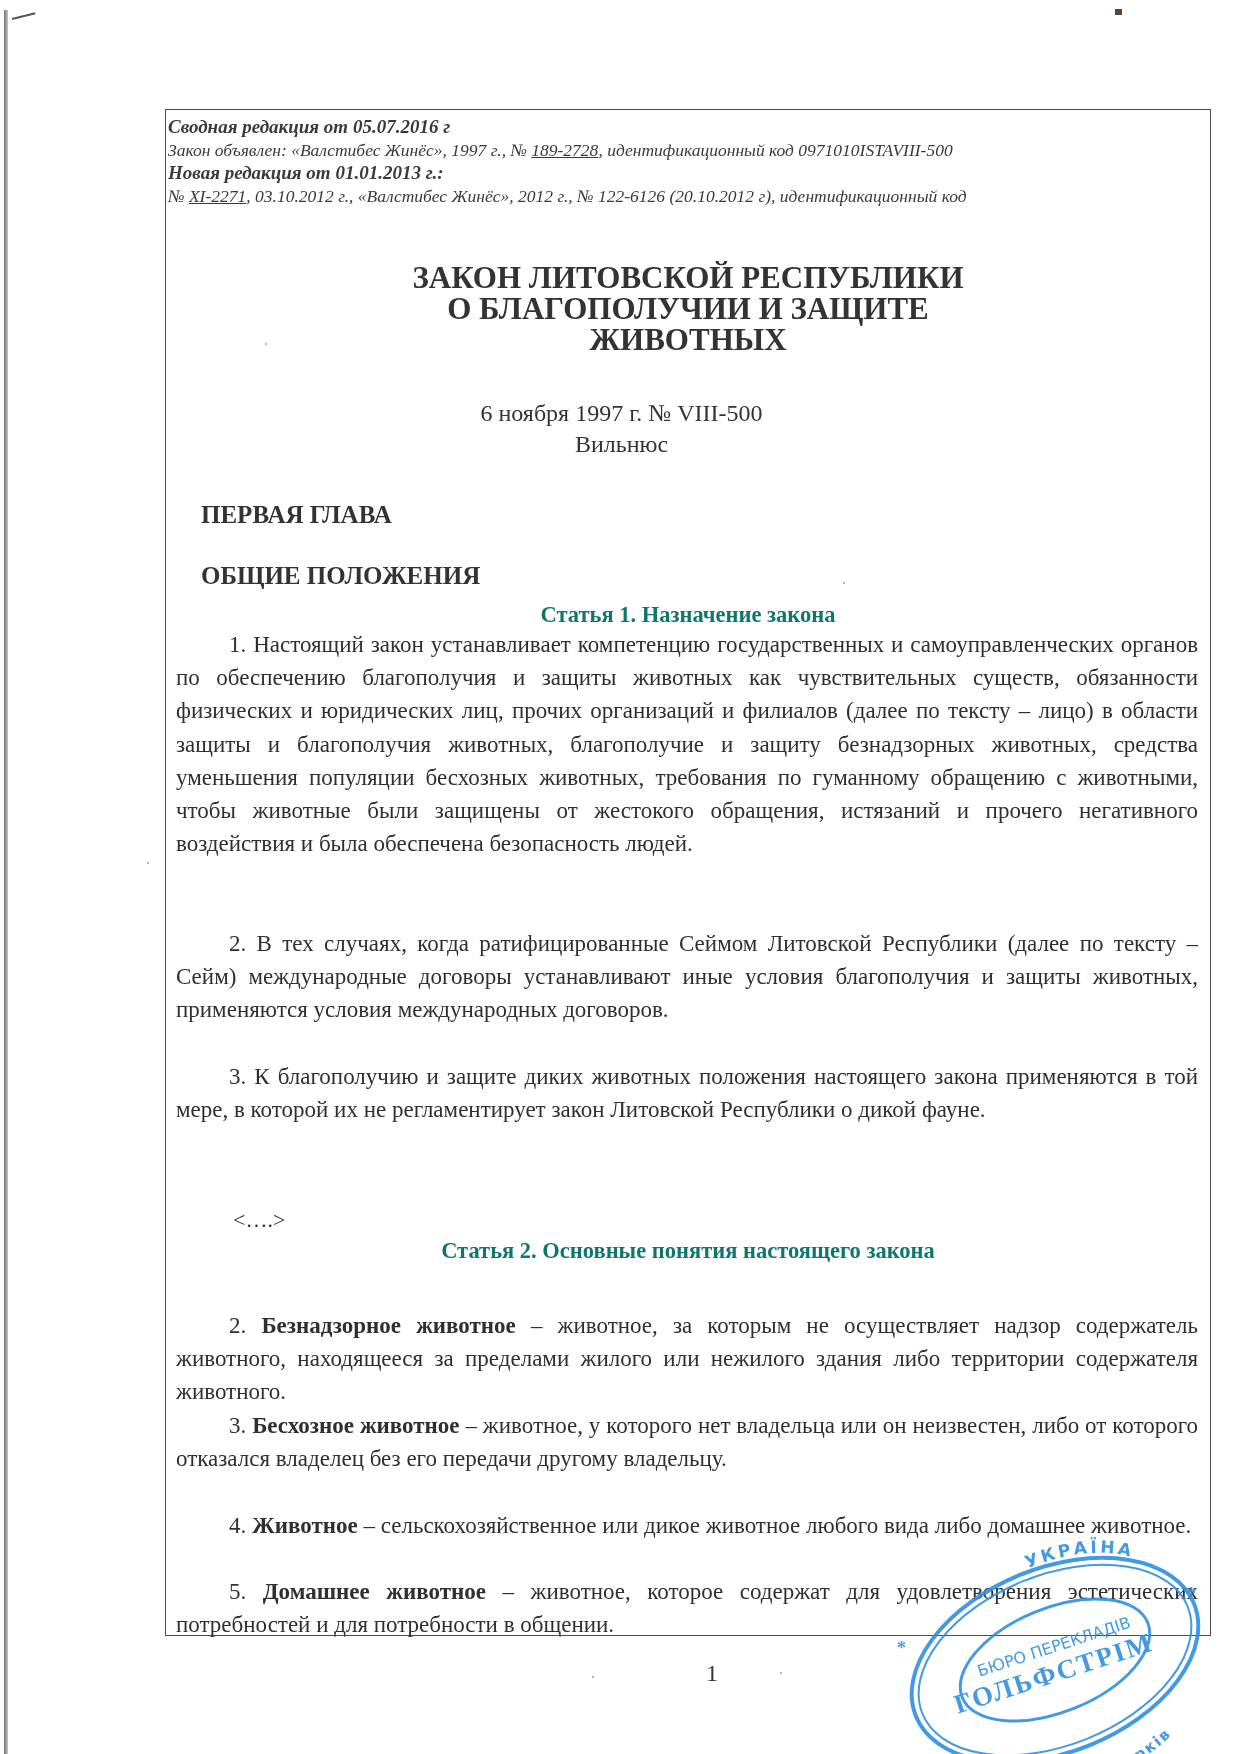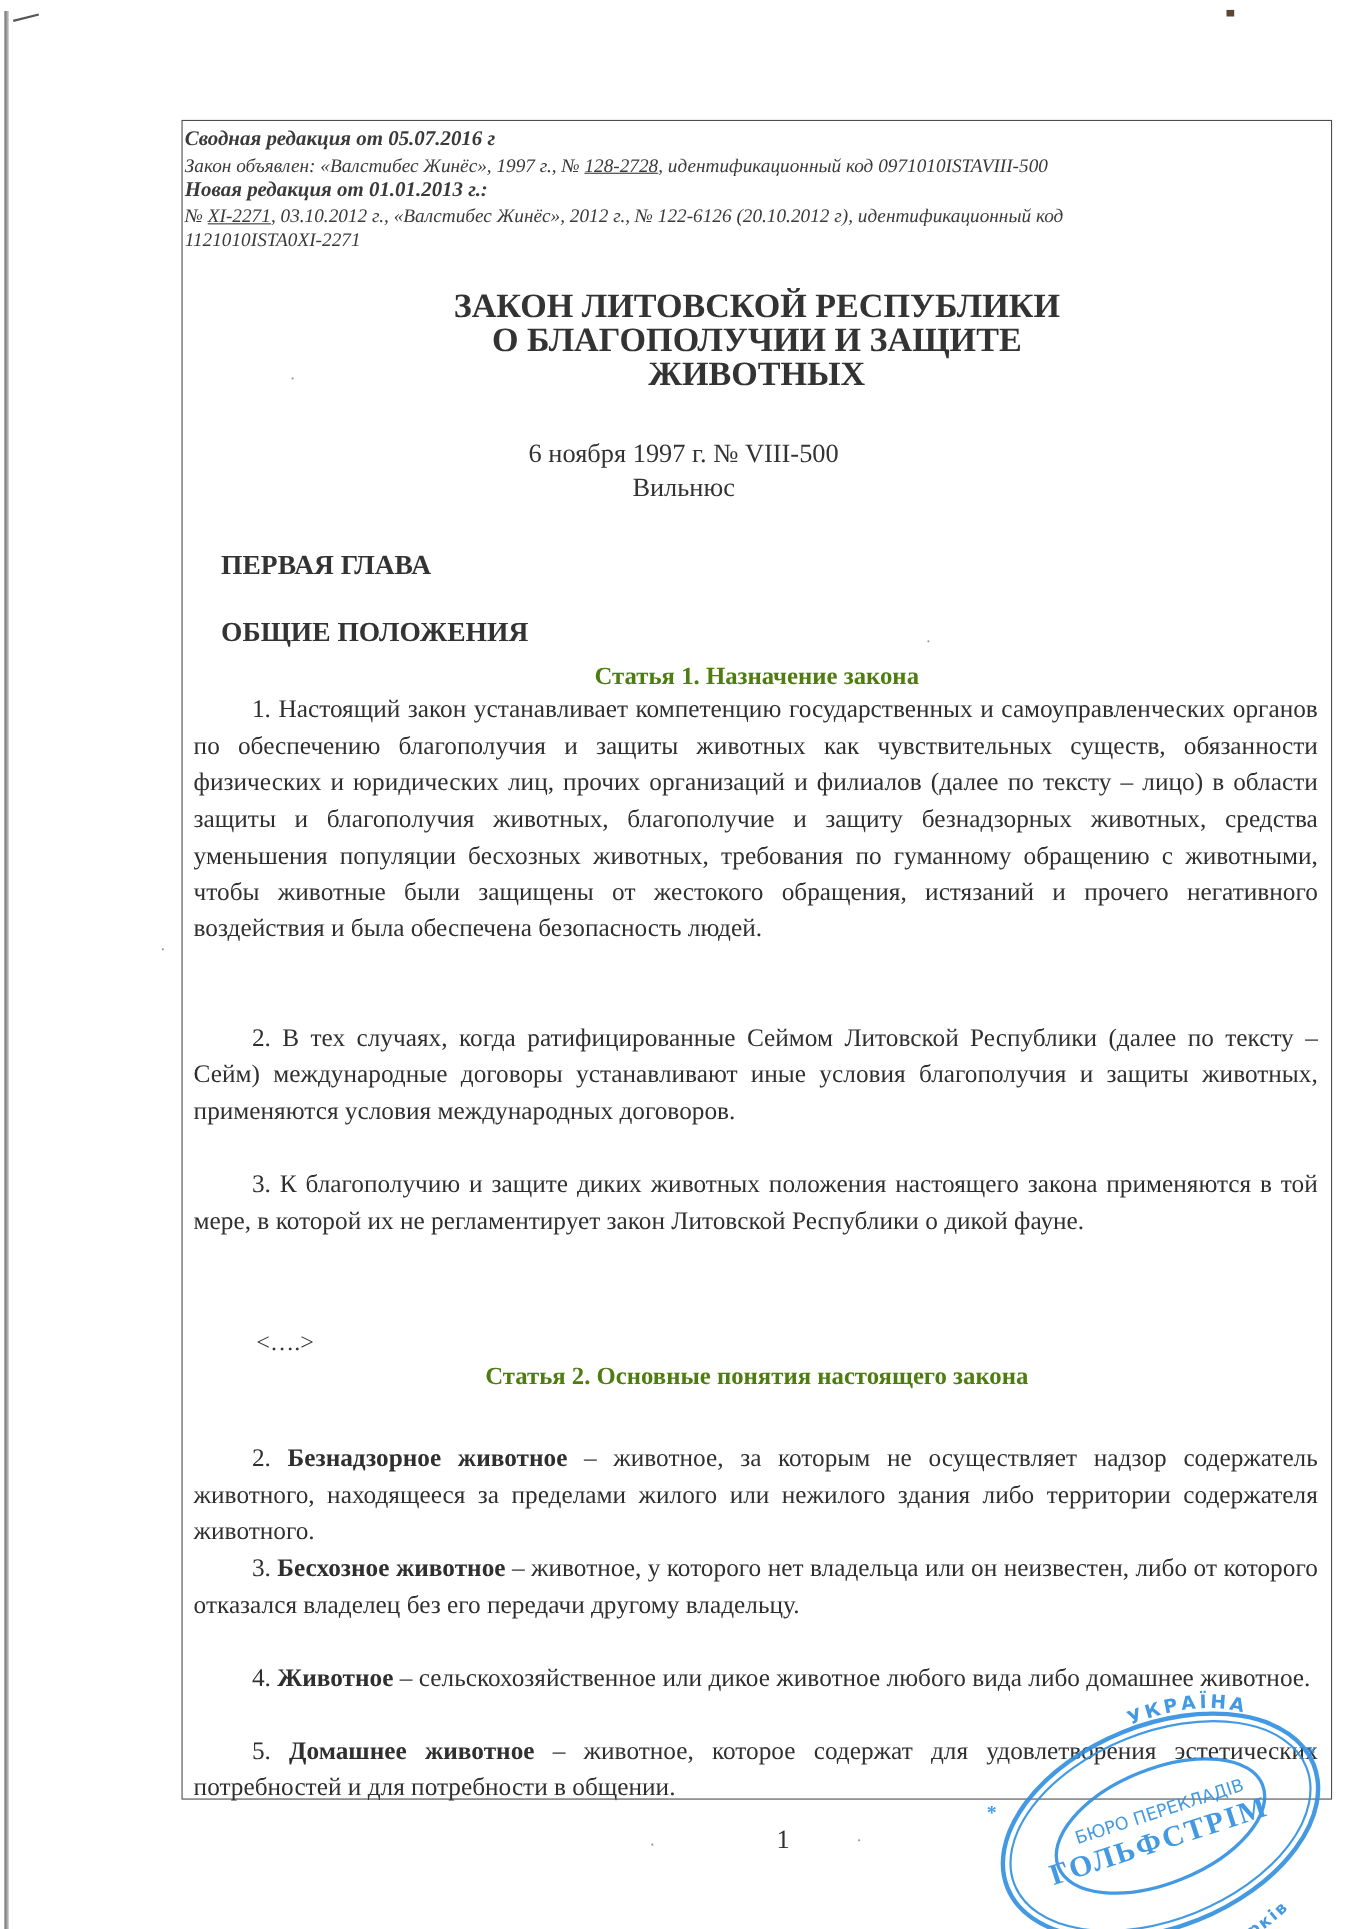--- a/index.html
+++ b/index.html
@@ -101,21 +101,21 @@
       padding-left: 36px;
     }
     .article-heading {
       position: absolute;
       left: 165px;
       width: 1046px;
       text-align: center;
       font-weight: bold;
       font-size: 22.5px;
       line-height: 28px;
-      color: #4d7c0f;
+      color: #0f766e;
     }
     .para {
       position: absolute;
       left: 176px;
       width: 1022px;
       font-size: 23px;
       line-height: 33.2px;
       text-align: justify;
       text-indent: 53px;
       color: #2f2f2f;
@@ -153,24 +153,23 @@
 <div class="speck" style="left:265px;top:343px;"></div>
 <div class="speck" style="left:147px;top:862px;"></div>
 <div class="speck" style="left:843px;top:582px;"></div>
 <div class="speck" style="left:592px;top:1676px;"></div>
 <div class="speck" style="left:780px;top:1672px;"></div>
 
 <div class="frame"></div>
 
 <div class="header-block">
   <div class="bold-line">Сводная редакция от 05.07.2016 г</div>
-  <div><span>Закон объявлен: «Валстибес Жинёс», 1997 г., № </span><u>128-2728</u><span>, идентификационный код 0971010ISTAVIII-500</span></div>
+  <div><span>Закон объявлен: «Валстибес Жинёс», 1997 г., № </span><u>189-2728</u><span>, идентификационный код 0971010ISTAVIII-500</span></div>
   <div class="bold-line">Новая редакция от 01.01.2013 г.:</div>
   <div><span>№ </span><u>XI-2271</u><span>, 03.10.2012 г., «Валстибес Жинёс», 2012 г., № 122-6126 (20.10.2012 г), идентификационный код</span></div>
-  <div>1121010ISTA0XI-2271</div>
 </div>
 
 <div class="title" style="top:262px;">ЗАКОН ЛИТОВСКОЙ РЕСПУБЛИКИ</div>
 <div class="title" style="top:293px;">О БЛАГОПОЛУЧИИ И ЗАЩИТЕ</div>
 <div class="title" style="top:324px;">ЖИВОТНЫХ</div>
 
 <div class="subtitle" style="top:398px;">6 ноября 1997 г. № VIII-500</div>
 <div class="subtitle" style="top:429px;">Вильнюс</div>
 
 <div class="chapter" style="top:499px;">ПЕРВАЯ ГЛАВА</div>

